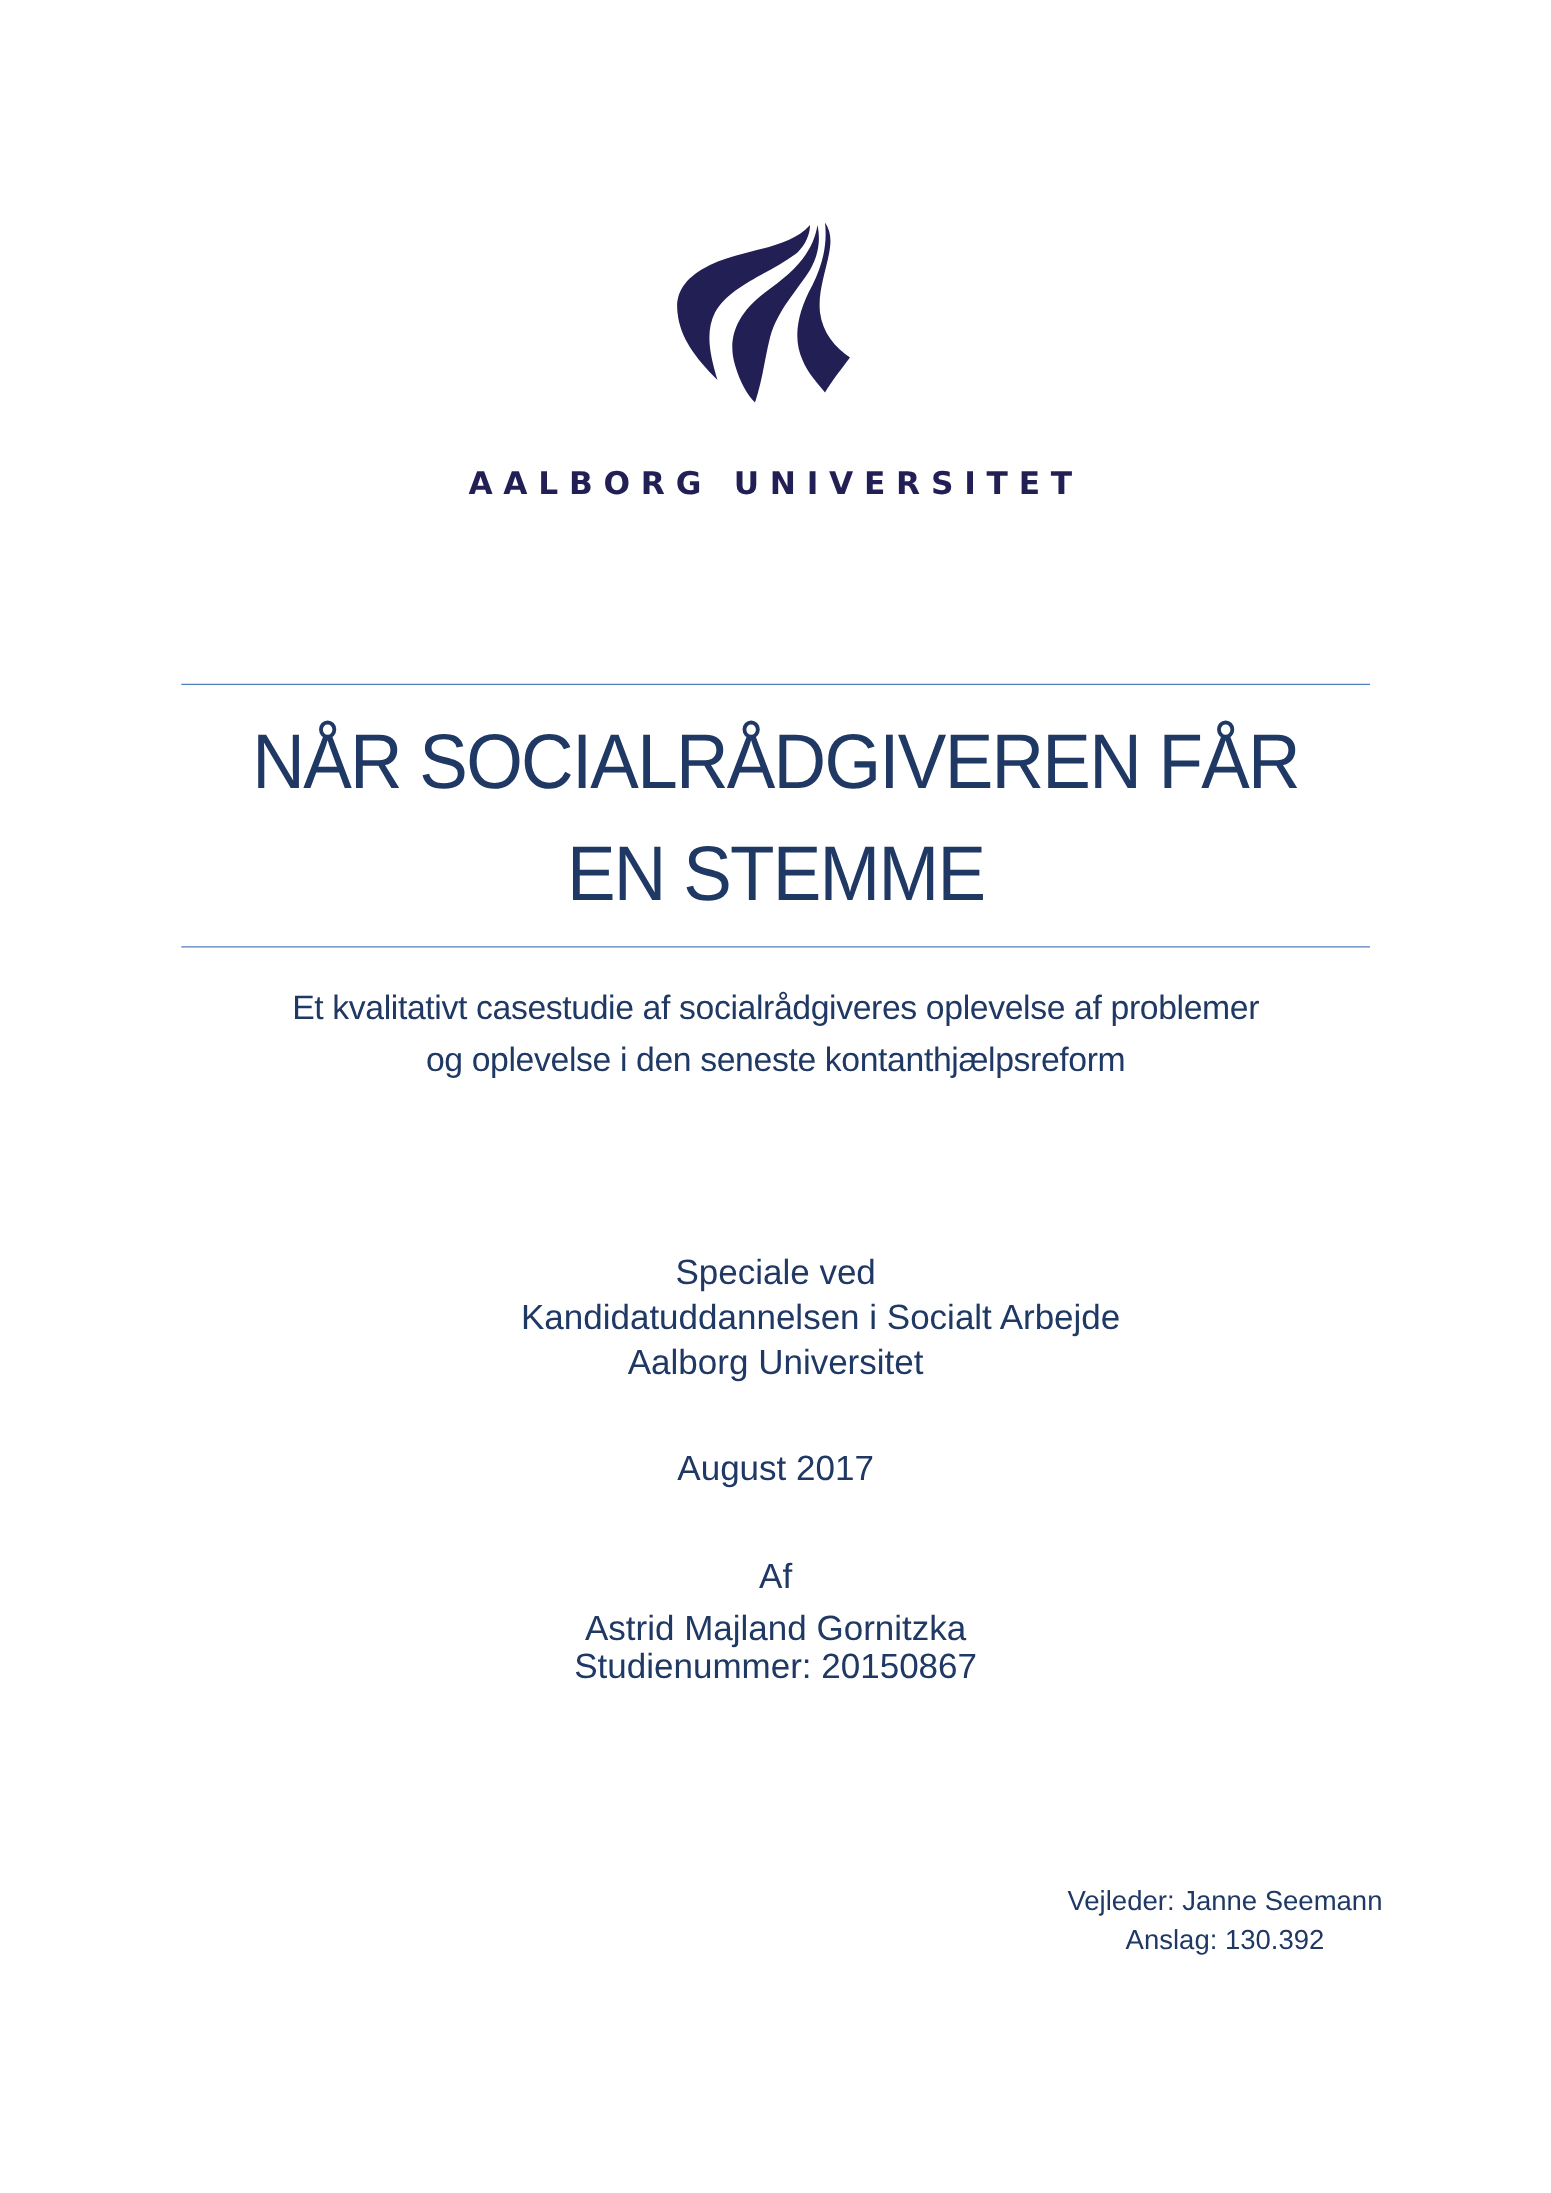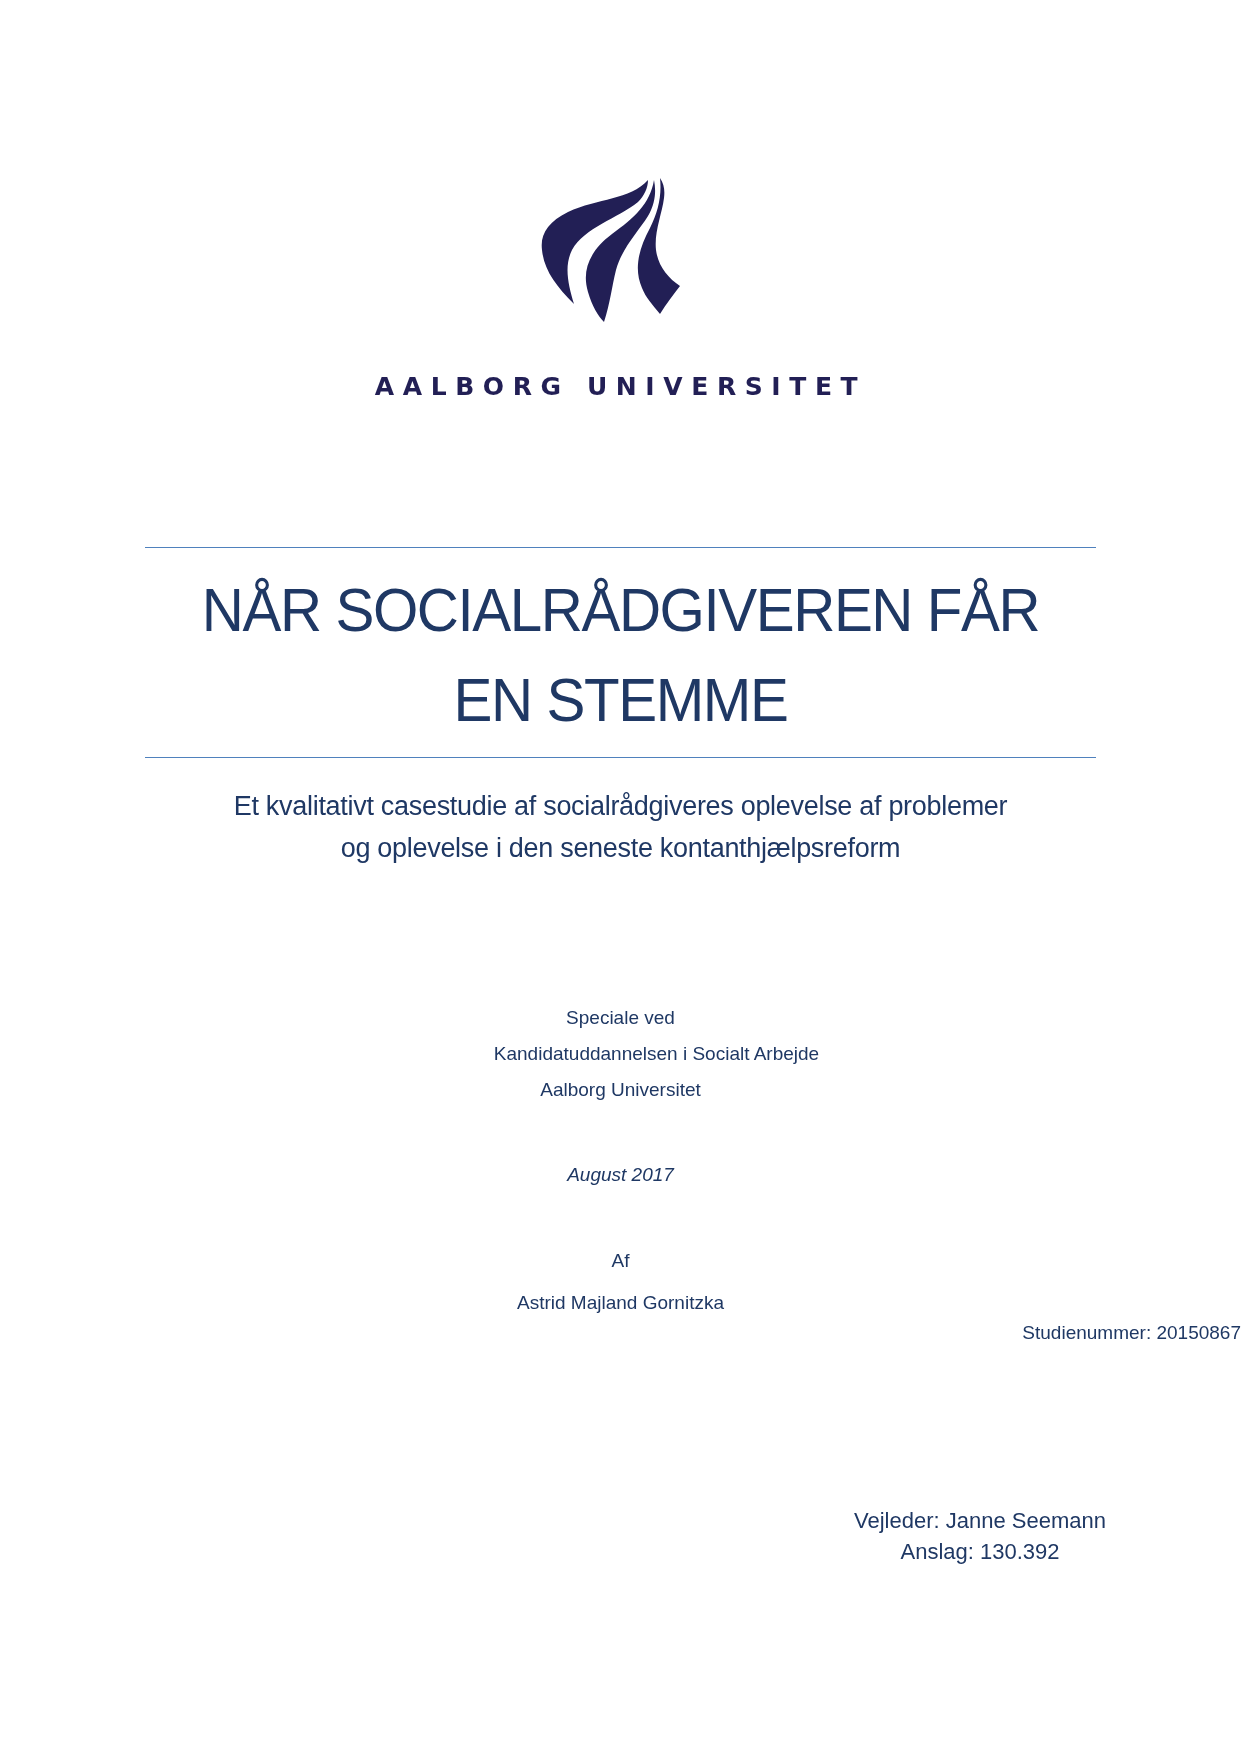--- a/index.html
+++ b/index.html
@@ -8,21 +8,21 @@
   .abs { position: absolute; }
   .center { left: 0; width: 1241px; text-align: center; }
   .logo { left: 538px; top: 174px; width: 146px; height: 152px; }
   .wordmark { left: 0; width: 1241px; top: 372px; text-align: center;
               font-family: "DejaVu Sans", sans-serif; font-weight: bold;
               font-size: 25px; letter-spacing: 8.6px; color: #221f55; }
   .rule { left: 145px; width: 951px; height: 0; border-top: 1.5px solid #4f81bd; }
   .title { font-size: 62px; line-height: 90px; font-weight: normal; color: #1f3864;
            letter-spacing: -1.5px; transform: scaleX(0.94); }
   .subtitle { font-size: 27px; line-height: 42px; letter-spacing: -0.3px; }
-  .info { font-size: 19px; line-height: 36px; }
+  .info { font-size: 28px; line-height: 36px; }
   .supervisor { left: 854px; top: 1505px; font-size: 22px; line-height: 31px; text-align: center; }
 </style>
 </head>
 <body>
 
 <div class="abs logo">
   <svg viewBox="0 0 146 152" width="146" height="152" xmlns="http://www.w3.org/2000/svg">
     <g fill="#221f55">
 
       <path d="M110 6 C 92 26, 60 24, 30 38 C 10 48, 2 60, 4 76 C 6 96, 18 112, 36 130
@@ -45,22 +45,22 @@
 <div class="abs center title" style="top:655px;">EN STEMME</div>
 <div class="abs rule" style="top:757px;"></div>
 
 <div class="abs center subtitle" style="top:785px;">Et kvalitativt casestudie af socialrådgiveres oplevelse af problemer</div>
 <div class="abs center subtitle" style="top:827px;">og oplevelse i den seneste kontanthjælpsreform</div>
 
 <div class="abs center info" style="top:1000px;">Speciale ved</div>
 <div class="abs center info" style="top:1036px;margin-left:36px;">Kandidatuddannelsen i Socialt Arbejde</div>
 <div class="abs center info" style="top:1072px;">Aalborg Universitet</div>
 
-<div class="abs center info" style="top:1157px;font-style:italic;">August 2017</div>
+<div class="abs center info" style="top:1157px;">August 2017</div>
 
 <div class="abs center info" style="top:1243px;">Af</div>
 <div class="abs center info" style="top:1285px;">Astrid Majland Gornitzka</div>
-<div class="abs center info" style="top:1315px;text-align:right;">Studienummer: 20150867</div>
+<div class="abs center info" style="top:1315px;">Studienummer: 20150867</div>
 
 <div class="abs supervisor">
   <div>Vejleder: Janne Seemann</div>
   <div>Anslag: 130.392</div>
 </div>
 
 </body></html>

